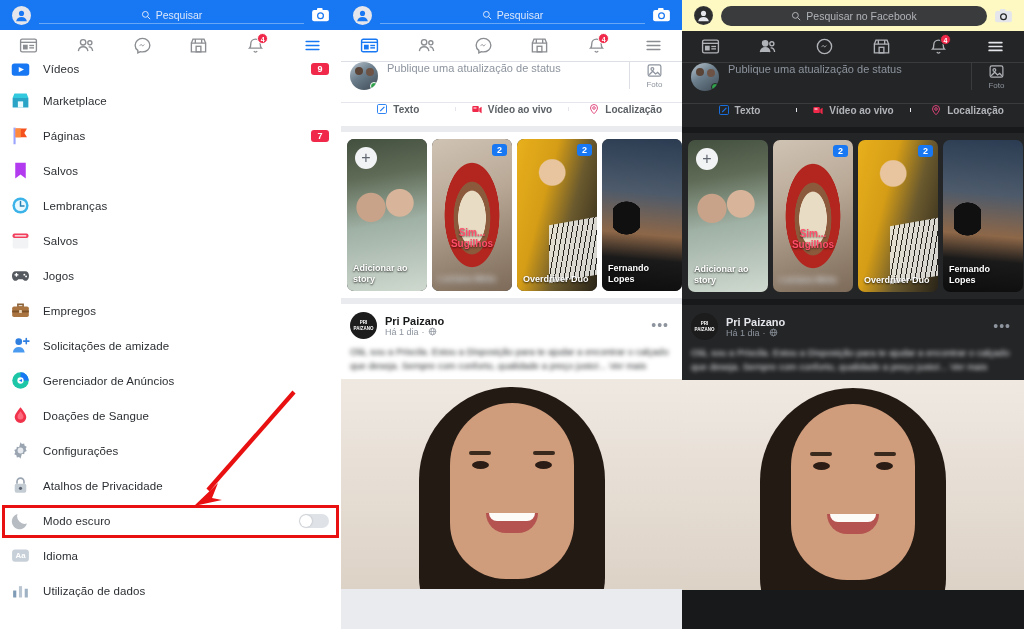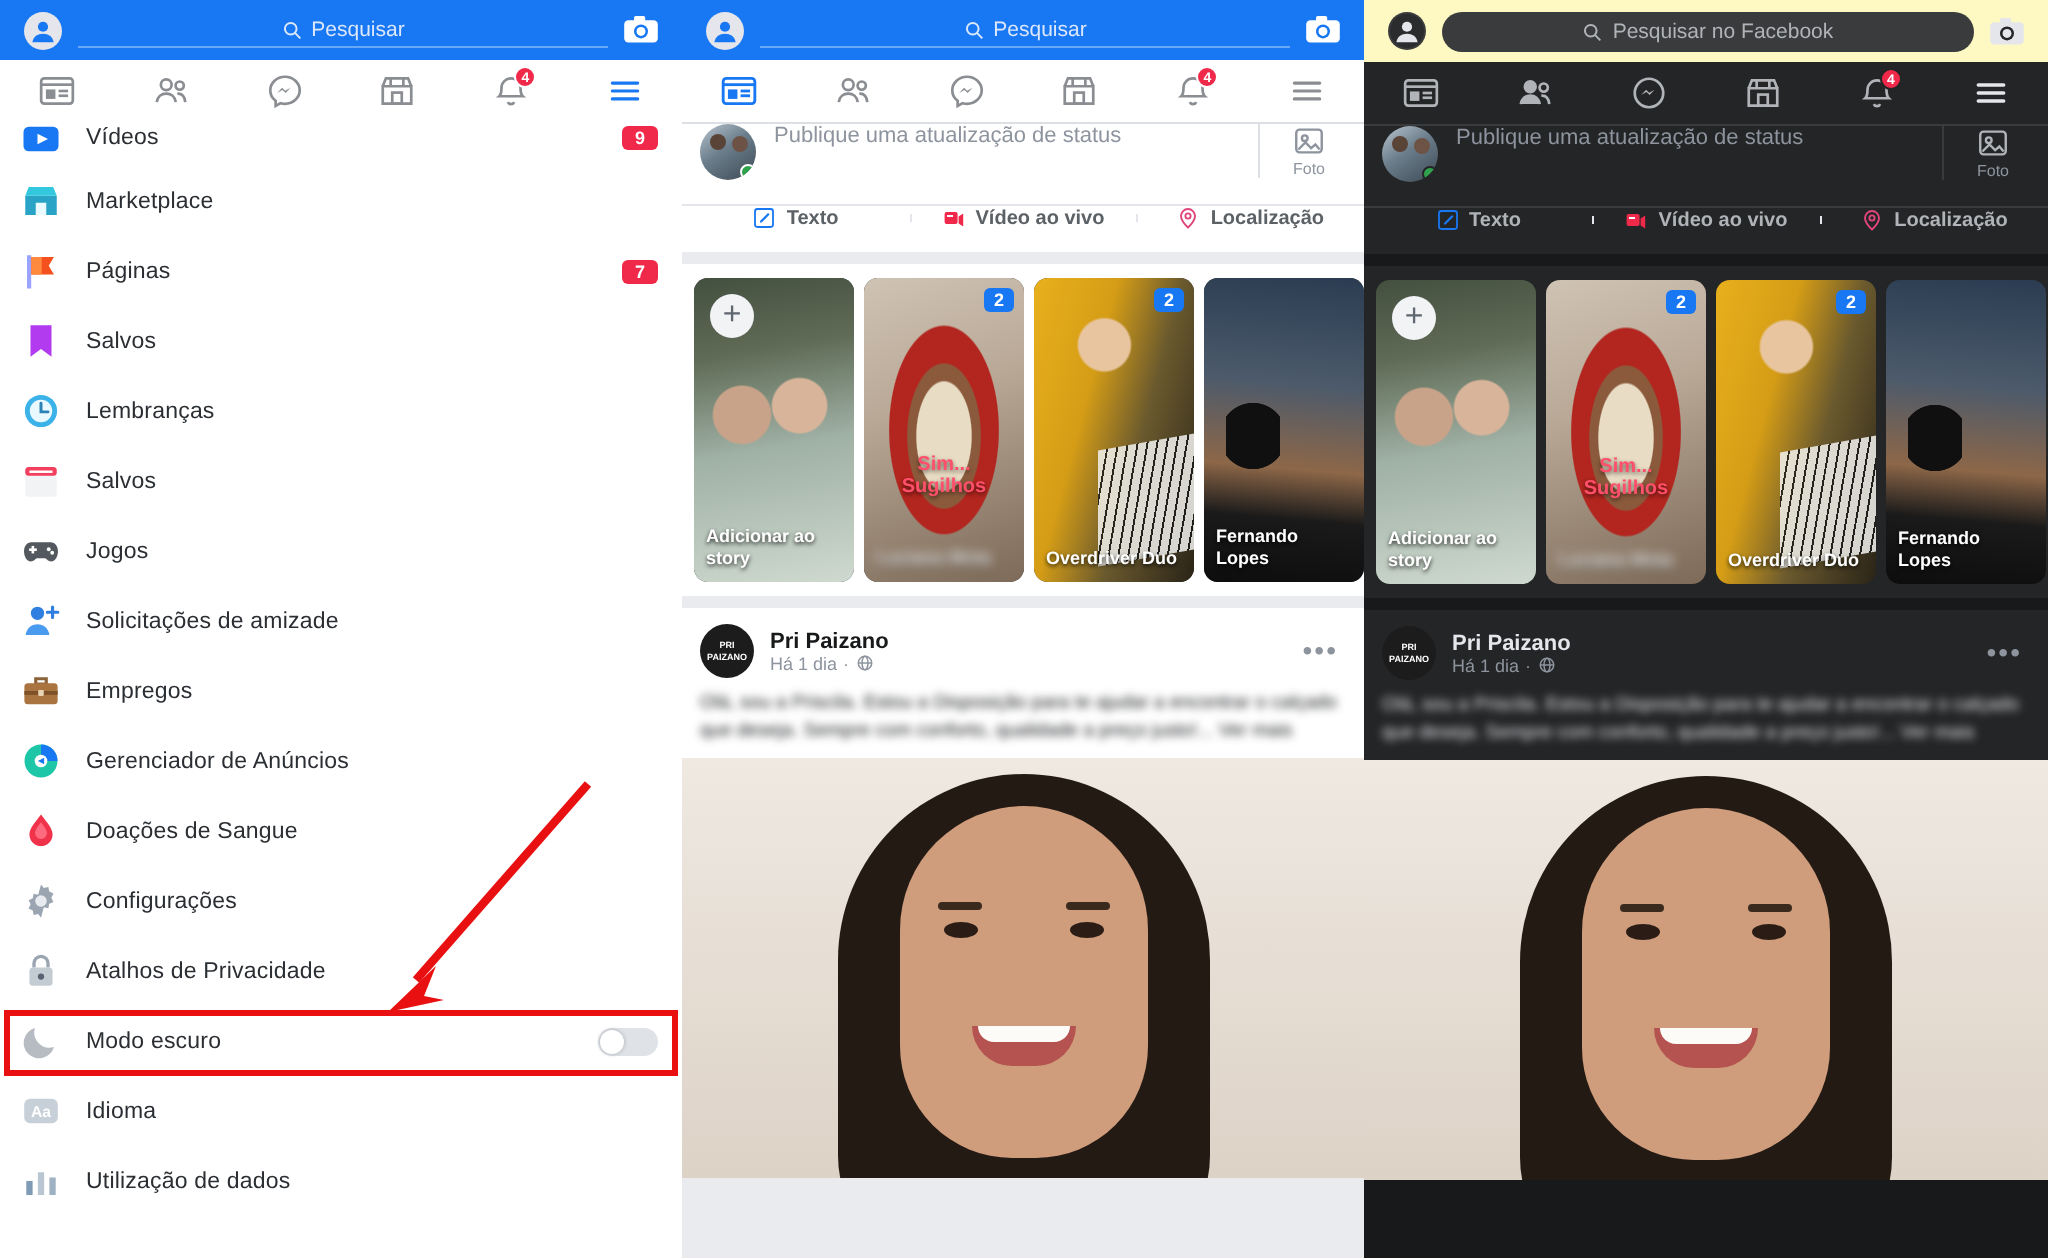--- a/index.html
+++ b/index.html
@@ -441,38 +441,38 @@
               <circle cx="16.4" cy="11" r="1.1" fill="#fff"></circle>
               <circle cx="18.4" cy="13" r="1.1" fill="#fff"></circle>
             </svg>
         </span>
         <span class="menu-label">Jogos</span>
       </div>
 
       <div class="menu-item">
         <span class="menu-icon">
           <svg viewBox="0 0 24 24">
-              <circle cx="10" cy="7.6" r="3.8" fill="#2e7fe0"></circle>
-              <path d="M3.2 20c.6-4.1 3.4-6.2 6.8-6.2s6.2 2.1 6.8 6.2z" fill="#4a9bf0"></path>
-              <path d="M18.6 4v6M15.6 7h6" stroke="#2e7fe0" stroke-width="1.8" stroke-linecap="round"></path>
-            </svg>
-        </span>
-        <span class="menu-label">Solicitações de amizade</span>
-      </div>
-
-      <div class="menu-item">
-        <span class="menu-icon">
-          <svg viewBox="0 0 24 24">
               <path d="M9 5h6v3H9z" fill="none" stroke="#8c6239" stroke-width="1.8"></path>
               <rect x="2.5" y="7.5" width="19" height="12" rx="2" fill="#a9743f"></rect>
               <rect x="2.5" y="12" width="19" height="2.2" fill="#7d5228"></rect>
               <rect x="10.4" y="11.4" width="3.2" height="3.4" rx=".6" fill="#e9d4b6"></rect>
             </svg>
         </span>
         <span class="menu-label">Empregos</span>
+      </div>
+
+      <div class="menu-item">
+        <span class="menu-icon">
+          <svg viewBox="0 0 24 24">
+              <circle cx="10" cy="7.6" r="3.8" fill="#2e7fe0"></circle>
+              <path d="M3.2 20c.6-4.1 3.4-6.2 6.8-6.2s6.2 2.1 6.8 6.2z" fill="#4a9bf0"></path>
+              <path d="M18.6 4v6M15.6 7h6" stroke="#2e7fe0" stroke-width="1.8" stroke-linecap="round"></path>
+            </svg>
+        </span>
+        <span class="menu-label">Solicitações de amizade</span>
       </div>
 
       <div class="menu-item">
         <span class="menu-icon">
           <svg viewBox="0 0 24 24">
               <circle cx="12" cy="12" r="9.4" fill="#1ec6a8"></circle>
               <path d="M12 2.6A9.4 9.4 0 0 1 21.4 12H12z" fill="#1877f2"></path>
               <circle cx="12" cy="12" r="3.6" fill="#fff"></circle>
               <path d="M13.8 10.2l-3.6 1.8 3.6 1.8z" fill="#1877f2"></path>
             </svg>

